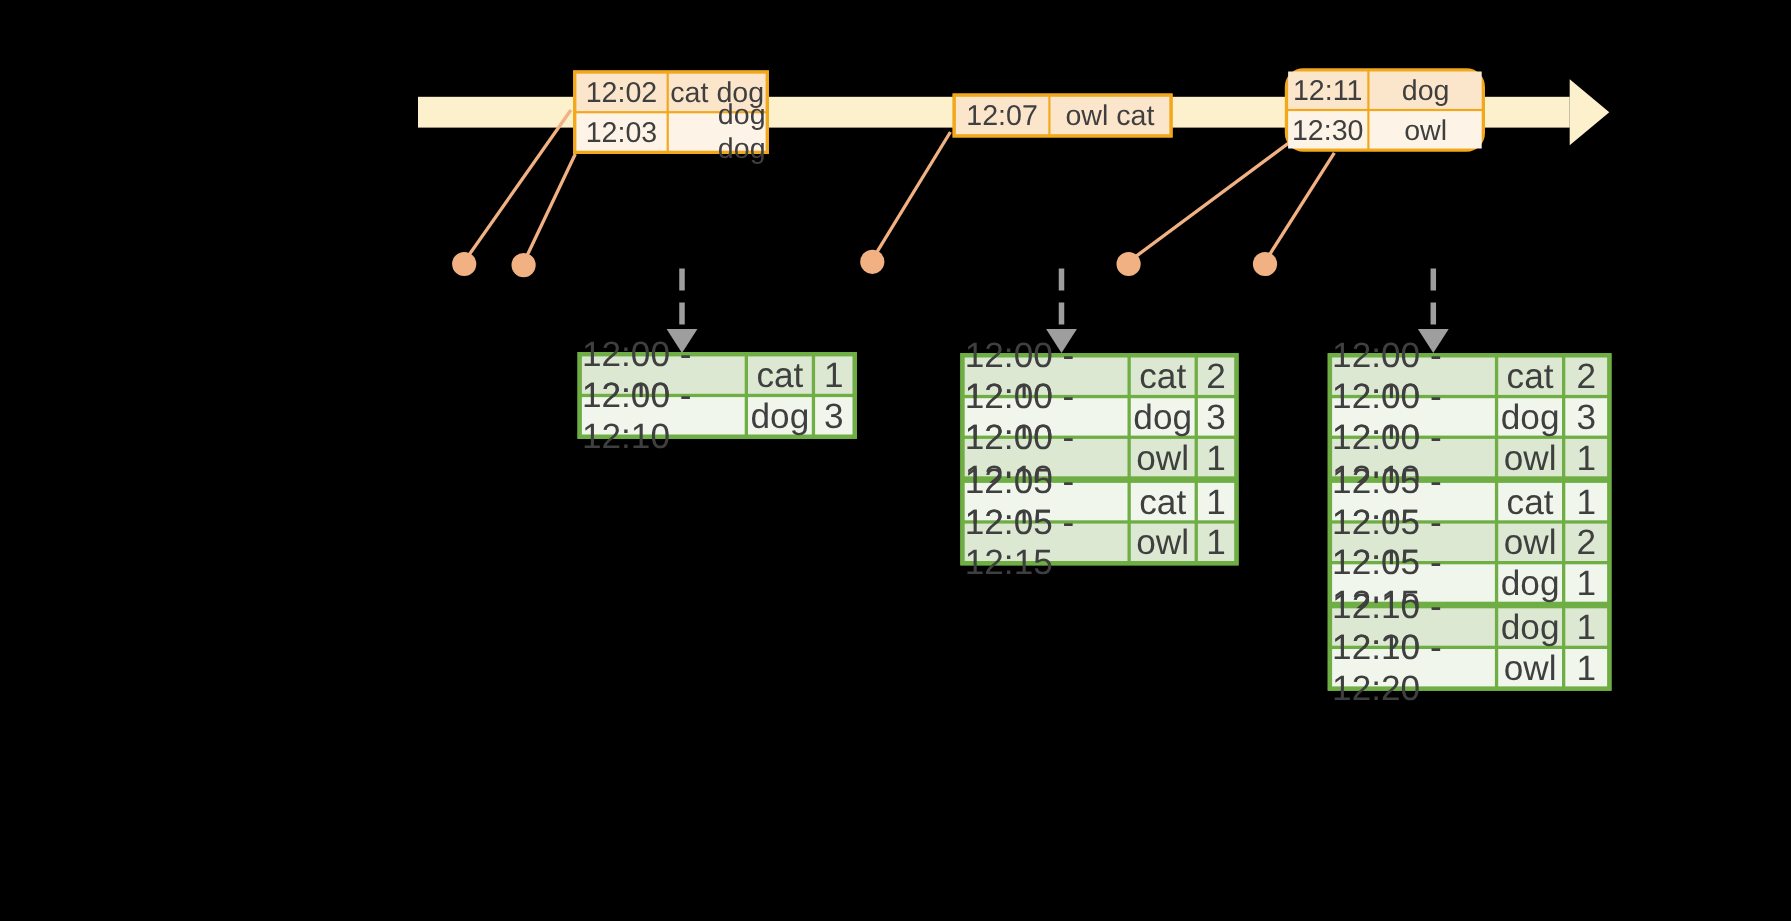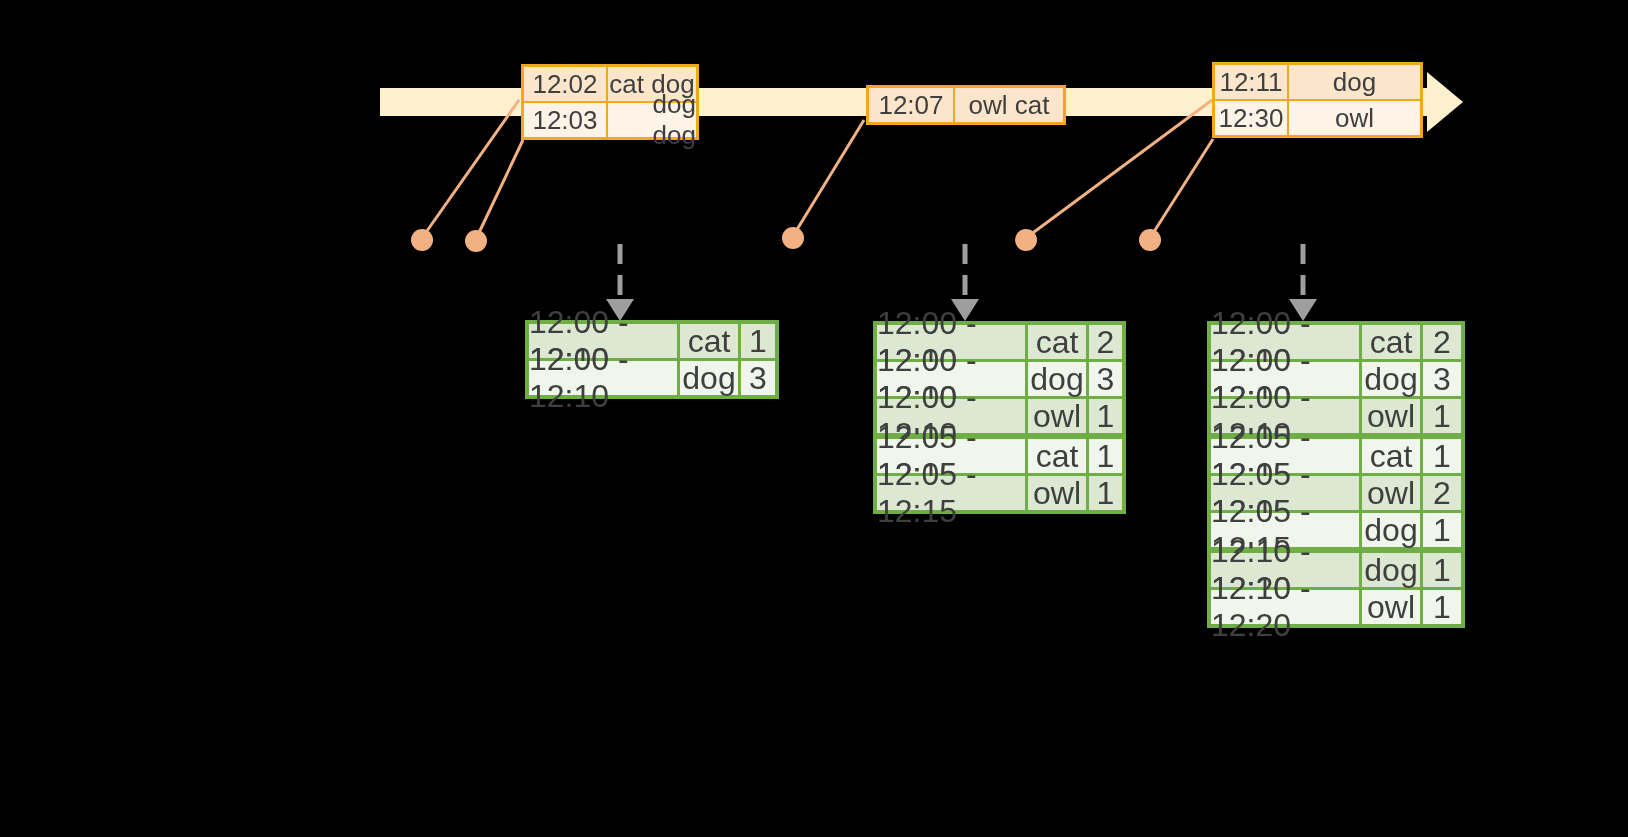--- a/index.html
+++ b/index.html
@@ -76,21 +76,21 @@
     <div class="ocell peach">cat dog</div>
     <div class="ocell cream">12:03</div>
     <div class="ocell cream">dog dog</div>
   </div>
 
   <div class="otable" style="left:866px;top:85px;width:200px;grid-template-columns:84px 1fr;">
     <div class="ocell peach">12:07</div>
     <div class="ocell peach">owl cat</div>
   </div>
 
-  <div class="otable" style="left:1212px;top:62px;width:211px;grid-template-columns:72px 1fr;">
+  <div class="otable" style="left:1168px;top:62px;width:182px;grid-template-columns:72px 1fr;border-radius:17px;">
     <div class="ocell peach">12:11</div>
     <div class="ocell peach">dog</div>
     <div class="ocell cream">12:30</div>
     <div class="ocell cream">owl</div>
   </div>
 
   <div class="gtable" style="left:493px;top:320px;width:254px;">
     <div class="grow">
       <div class="gcell gdark">12:00 - 12:10</div>
       <div class="gcell gdark">cat</div>

